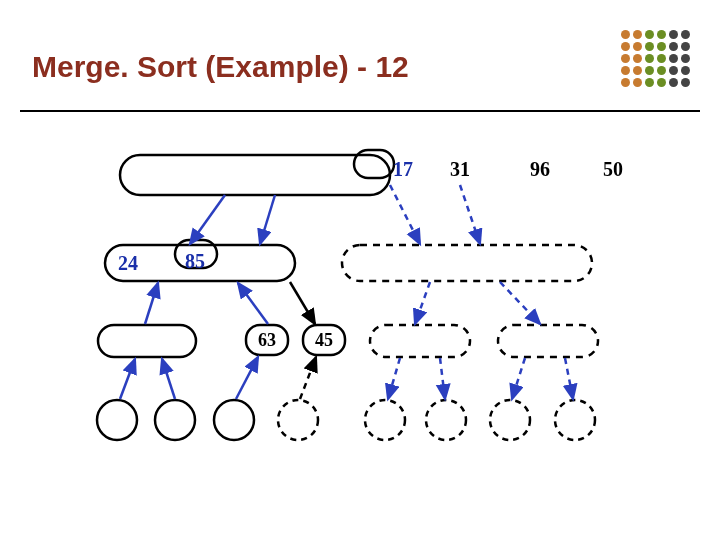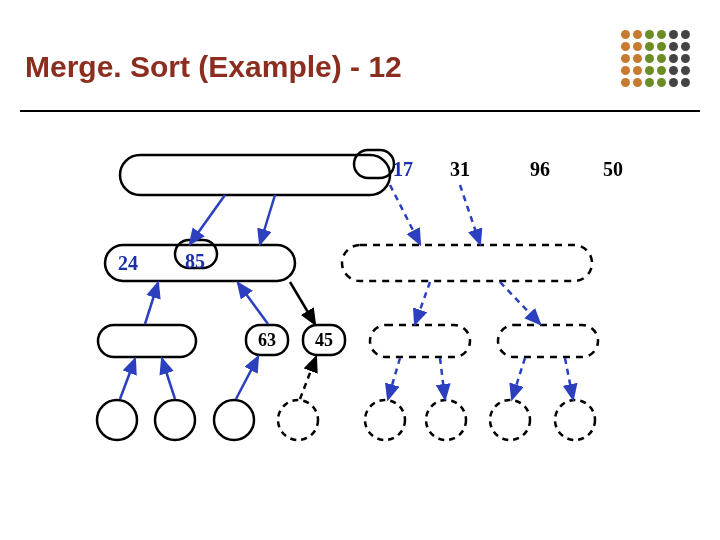--- a/index.html
+++ b/index.html
@@ -18,21 +18,21 @@
     left: 20px;
     right: 20px;
     border-bottom: 2px solid #000;
     padding-bottom: 8px;
     height: 52px;
   }
   .title {
     font-size: 30px;
     font-weight: bold;
     color: #8b2e1f;
-    margin-left: 5px;
+    margin-left: 12px;
   }
   .decor {
     position: absolute;
     right: 30px;
     top: 30px;
     display: grid;
     grid-template-columns: repeat(6, 9px);
     grid-auto-rows: 9px;
     gap: 3px;
   }

